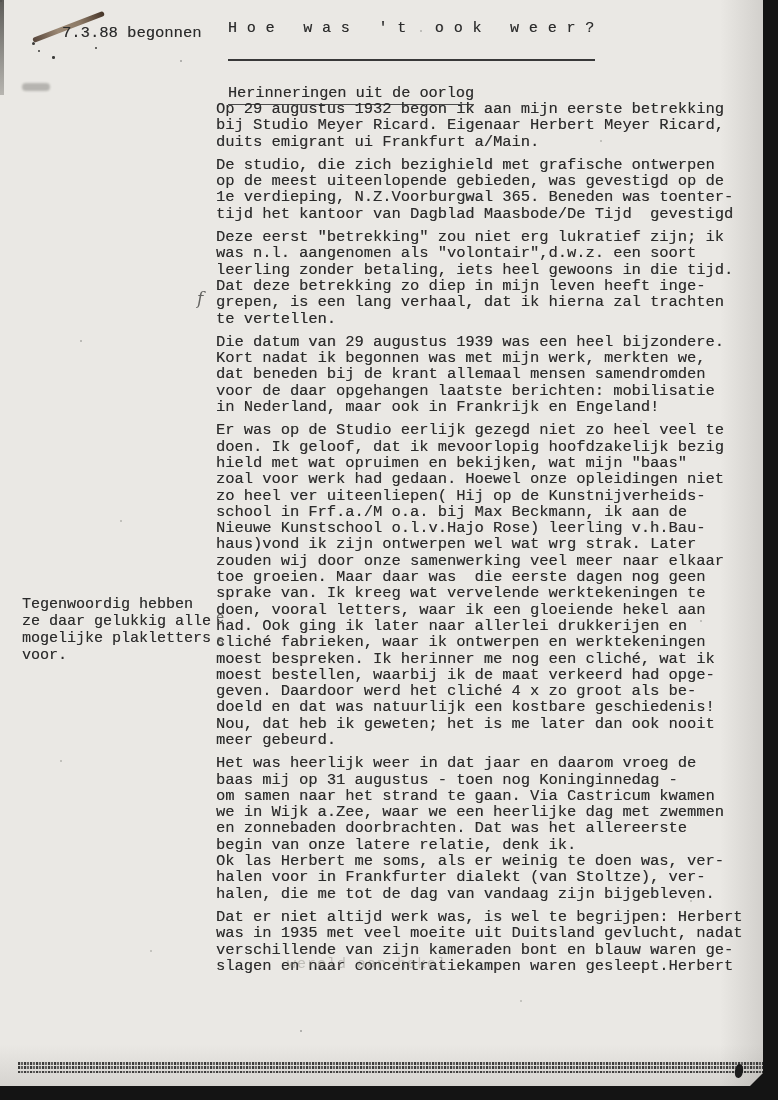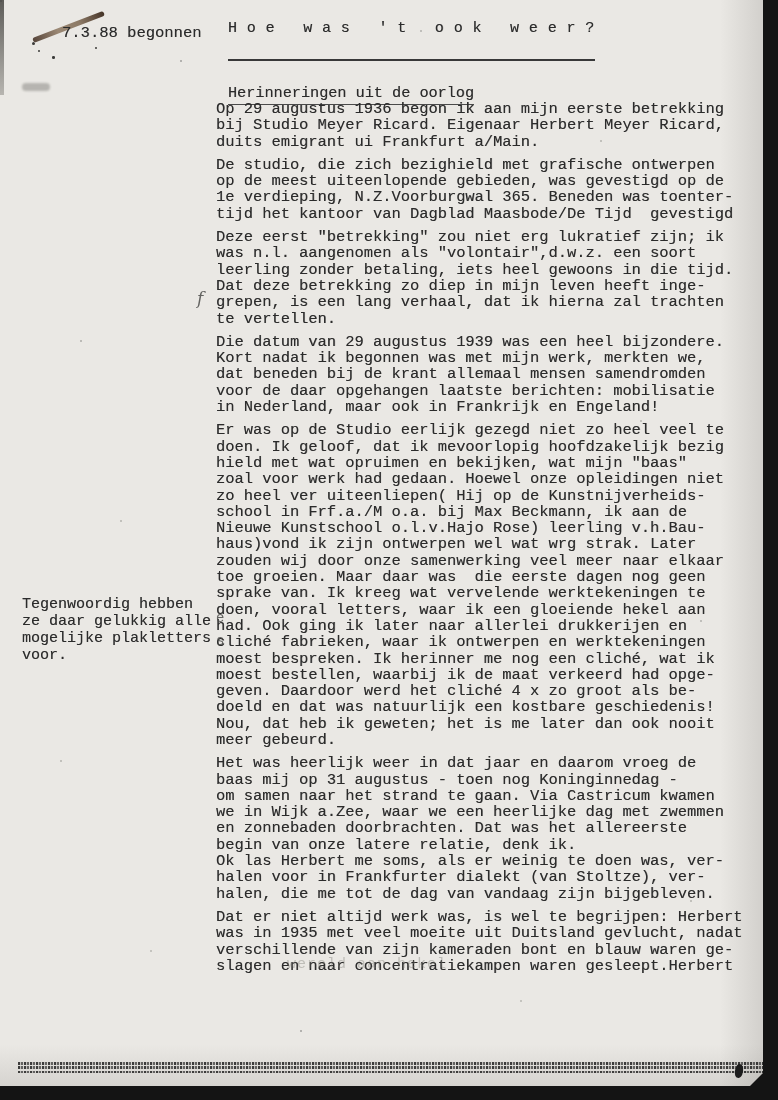--- a/index.html
+++ b/index.html
@@ -106,21 +106,21 @@
     <div class="date-note ink">7.3.88 begonnen</div>
     <div class="title ink">H o e   w a s   ' t   o o k   w e e r ?</div>
     <div class="subtitle ink">Herinneringen uit de oorlog</div>
 
     <div class="margin-note margin-note-2 ink">Tegenwoordig hebben
 ze daar gelukkig alle
 mogelijke plakletters
 voor.</div>
 
     <div class="body-text">
-      <p class="ink">Op 29 augustus 1936 begon ik aan mijn eerste betrekking
+      <p class="ink">Op 29 augustus 1932 begon ik aan mijn eerste betrekking
 bij Studio Meyer Ricard. Eigenaar Herbert Meyer Ricard,
 duits emigrant ui Frankfurt a/Main.</p>
       <p class="ink">De studio, die zich bezighield met grafische ontwerpen
 op de meest uiteenlopende gebieden, was gevestigd op de
 1e verdieping, N.Z.Voorburgwal 365. Beneden was toenter-
 tijd het kantoor van Dagblad Maasbode/De Tijd  gevestigd</p>
       <p class="ink">Deze eerst "betrekking" zou niet erg lukratief zijn; ik
 was n.l. aangenomen als "volontair",d.w.z. een soort
 leerling zonder betaling, iets heel gewoons in die tijd.
 Dat deze betrekking zo diep in mijn leven heeft inge-

